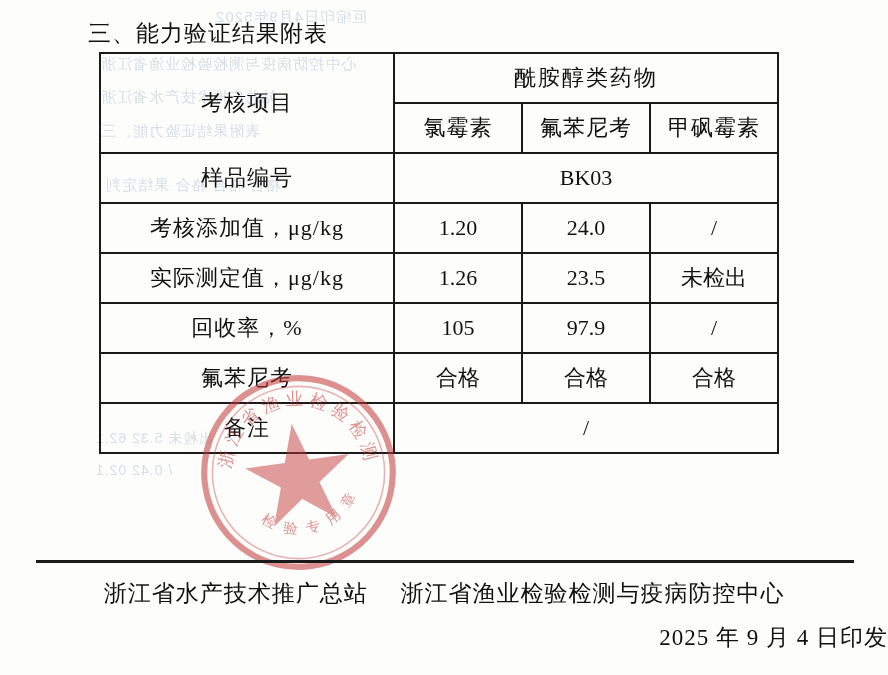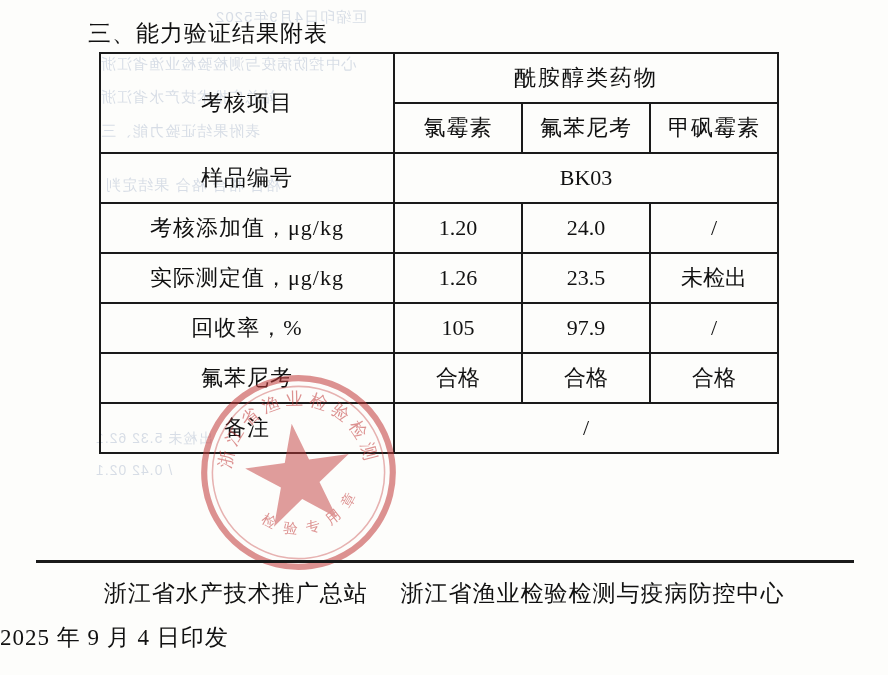--- a/index.html
+++ b/index.html
@@ -113,21 +113,21 @@
     text-align: center;
     font-size: 23px;
     letter-spacing: 1px;
   }
   .footer-line1 .left { margin-right: 26px; }
   .footer-line2 {
     position: absolute;
     top: 622px;
     left: 0;
     width: 888px;
-    text-align: left;
+    text-align: right;
     font-size: 23px;
     letter-spacing: 1px;
   }
 </style>
 </head>
 <body>
 
 <div class="page">
 
   <div class="bleed b1">叵缩印日4月9年5202</div>

